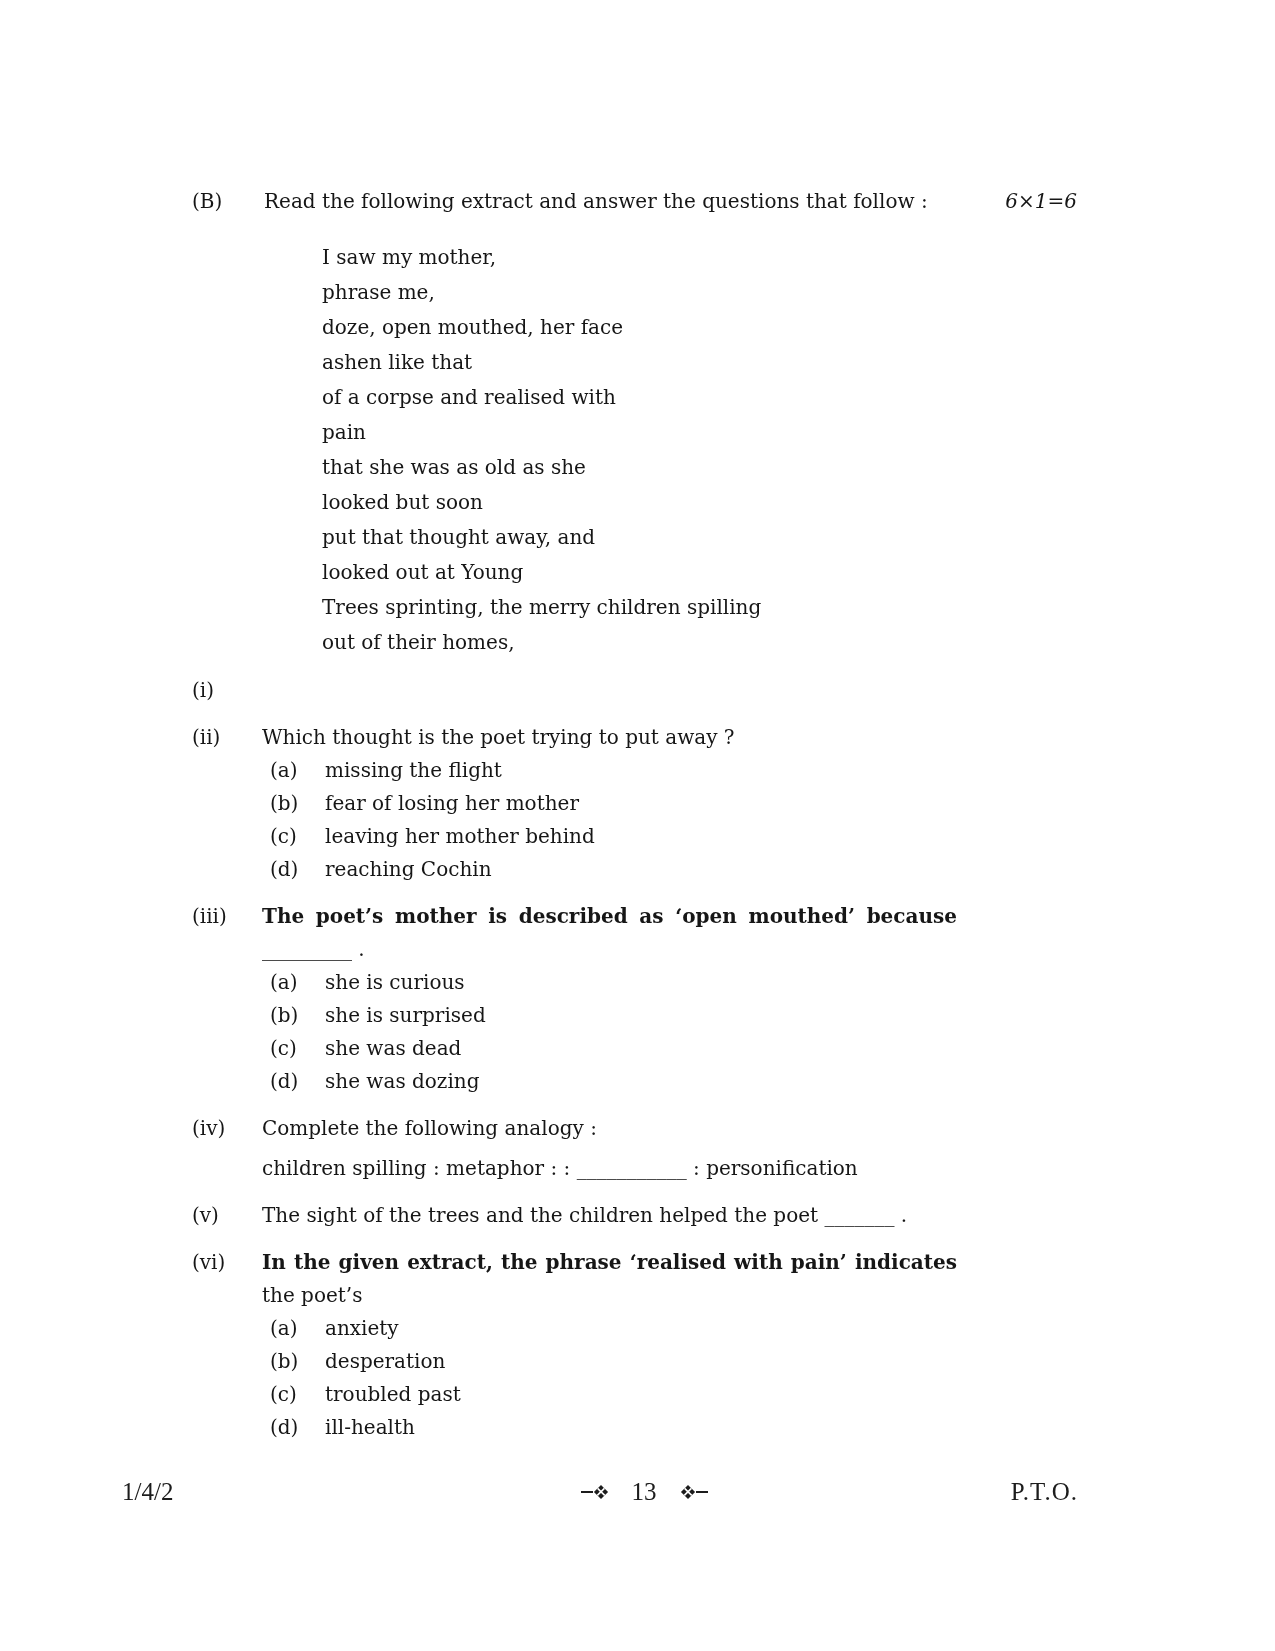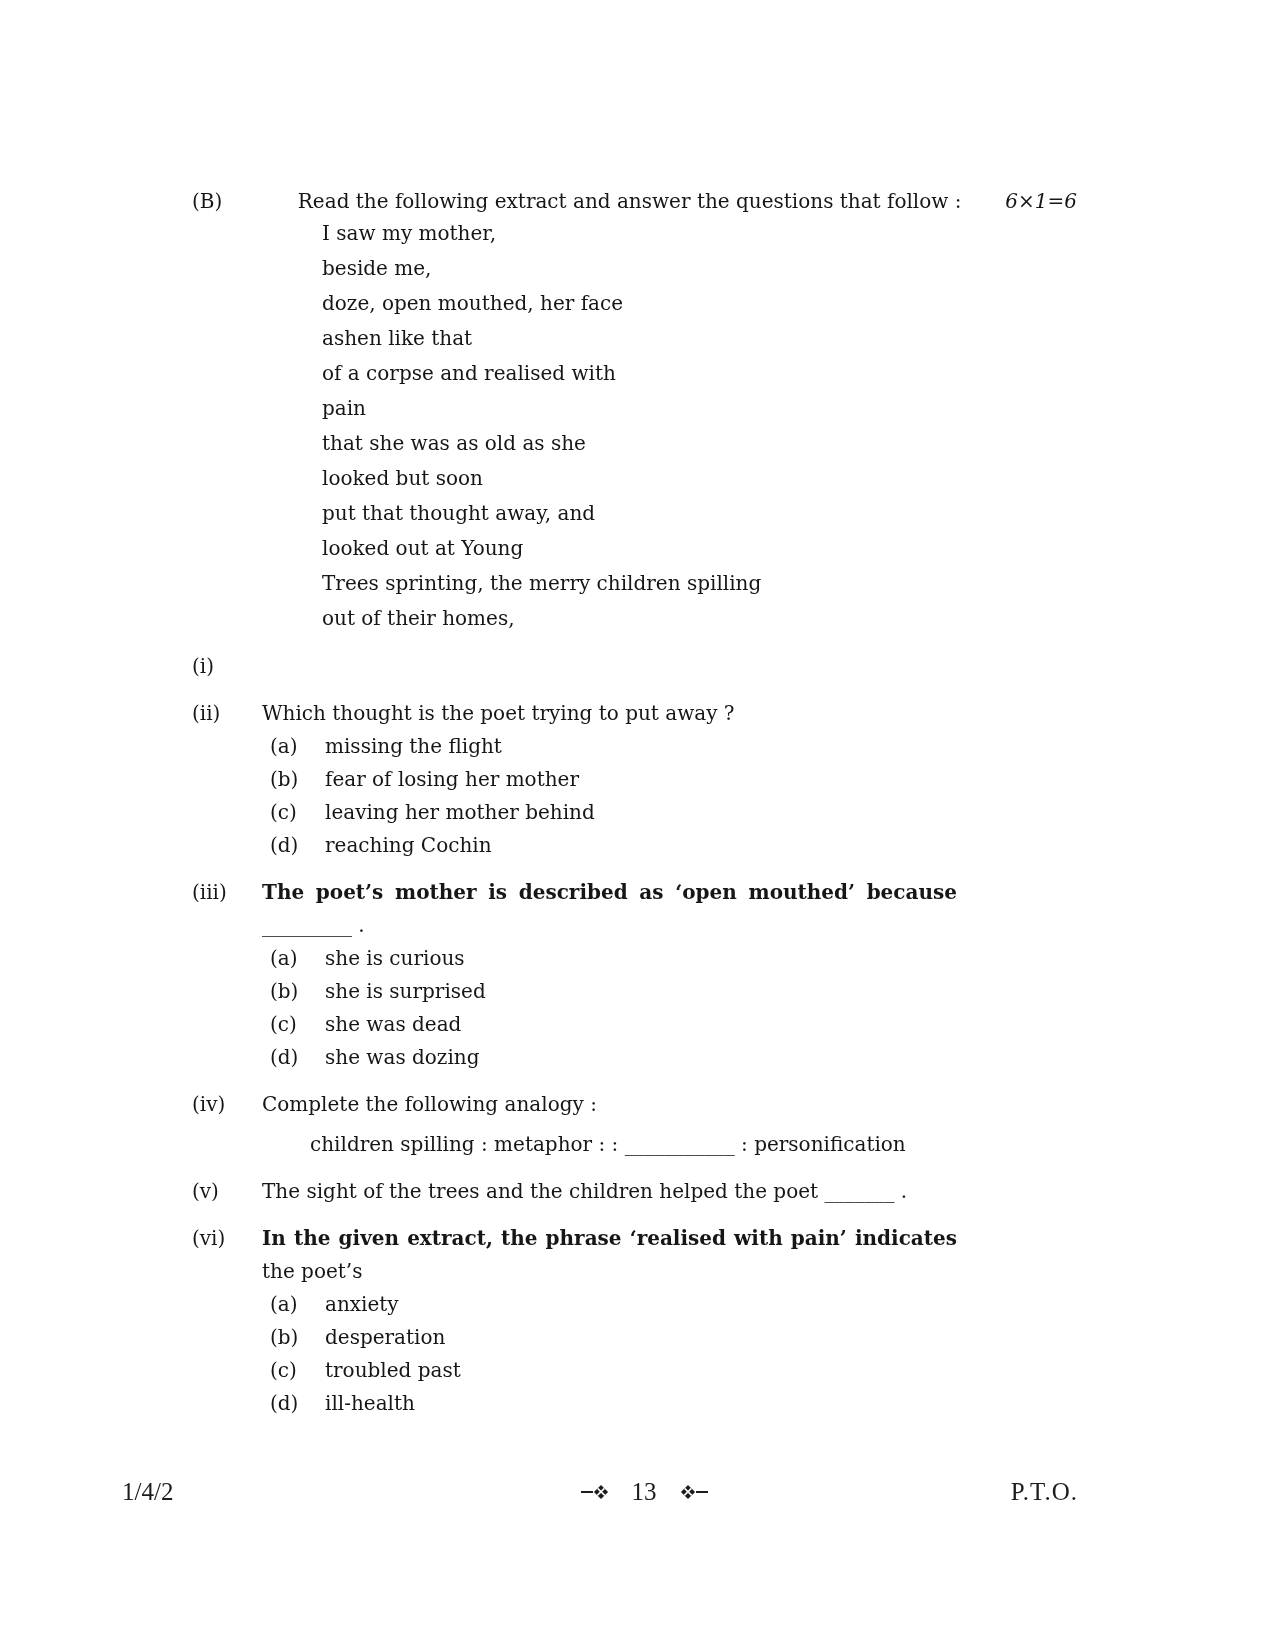--- a/index.html
+++ b/index.html
@@ -18,33 +18,33 @@
     left: 192px;
     top: 186px;
     width: 885px;
   }
   .header-row {
     display: flex;
     align-items: baseline;
     line-height: 30px;
   }
   .hdr-label { width: 72px; flex: none; }
-  .hdr-text  { flex: 1; text-align: center; }
+  .hdr-text  { flex: 1; }
   .hdr-marks { font-style: italic; white-space: nowrap; margin-left: 10px; }
 
-  .poem { margin-left: 130px; margin-top: 0; }
+  .poem { margin-left: 130px; margin-top: 24px; }
   .poem-line { line-height: 35px; white-space: pre; }
 
   .questions { margin-top: 10px; }
   .question { display: flex; margin-top: 14px; }
   .q-num  { width: 70px; flex: none; line-height: 33px; }
   .q-body { width: 695px; flex: none; }
   .q-line { line-height: 33px; }
   .q-line.justify { text-align: justify; text-align-last: justify; font-weight: bold; }
-  .q-line.spaced  { margin-top: 7px; margin-left: 48px; }
+  .q-line.spaced  { margin-top: 7px; }
 
   .options { }
   .option { display: flex; margin-left: 8px; line-height: 33px; }
   .opt-letter { width: 55px; flex: none; }
   .opt-text { flex: 1; }
 
   .footer {
     position: absolute;
     left: 0;
     right: 0;
@@ -90,21 +90,21 @@
   <div class="content">
 
     <div class="header-row">
       <div class="hdr-label">(B)</div>
       <div class="hdr-text">Read the following extract and answer the questions that follow :</div>
       <div class="hdr-marks">6×1=6</div>
     </div>
 
     <div class="poem">
         <div class="poem-line">I saw my mother,</div>
-        <div class="poem-line">beside me,</div>
+        <div class="poem-line">phrase me,</div>
         <div class="poem-line">doze, open mouthed, her face</div>
         <div class="poem-line">ashen like that</div>
         <div class="poem-line">of a corpse and realised with</div>
         <div class="poem-line">pain</div>
         <div class="poem-line">that she was as old as she</div>
         <div class="poem-line">looked but soon</div>
         <div class="poem-line">put that thought away, and</div>
         <div class="poem-line">looked out at Young</div>
         <div class="poem-line">Trees sprinting, the merry children spilling</div>
         <div class="poem-line">out of their homes,</div>

